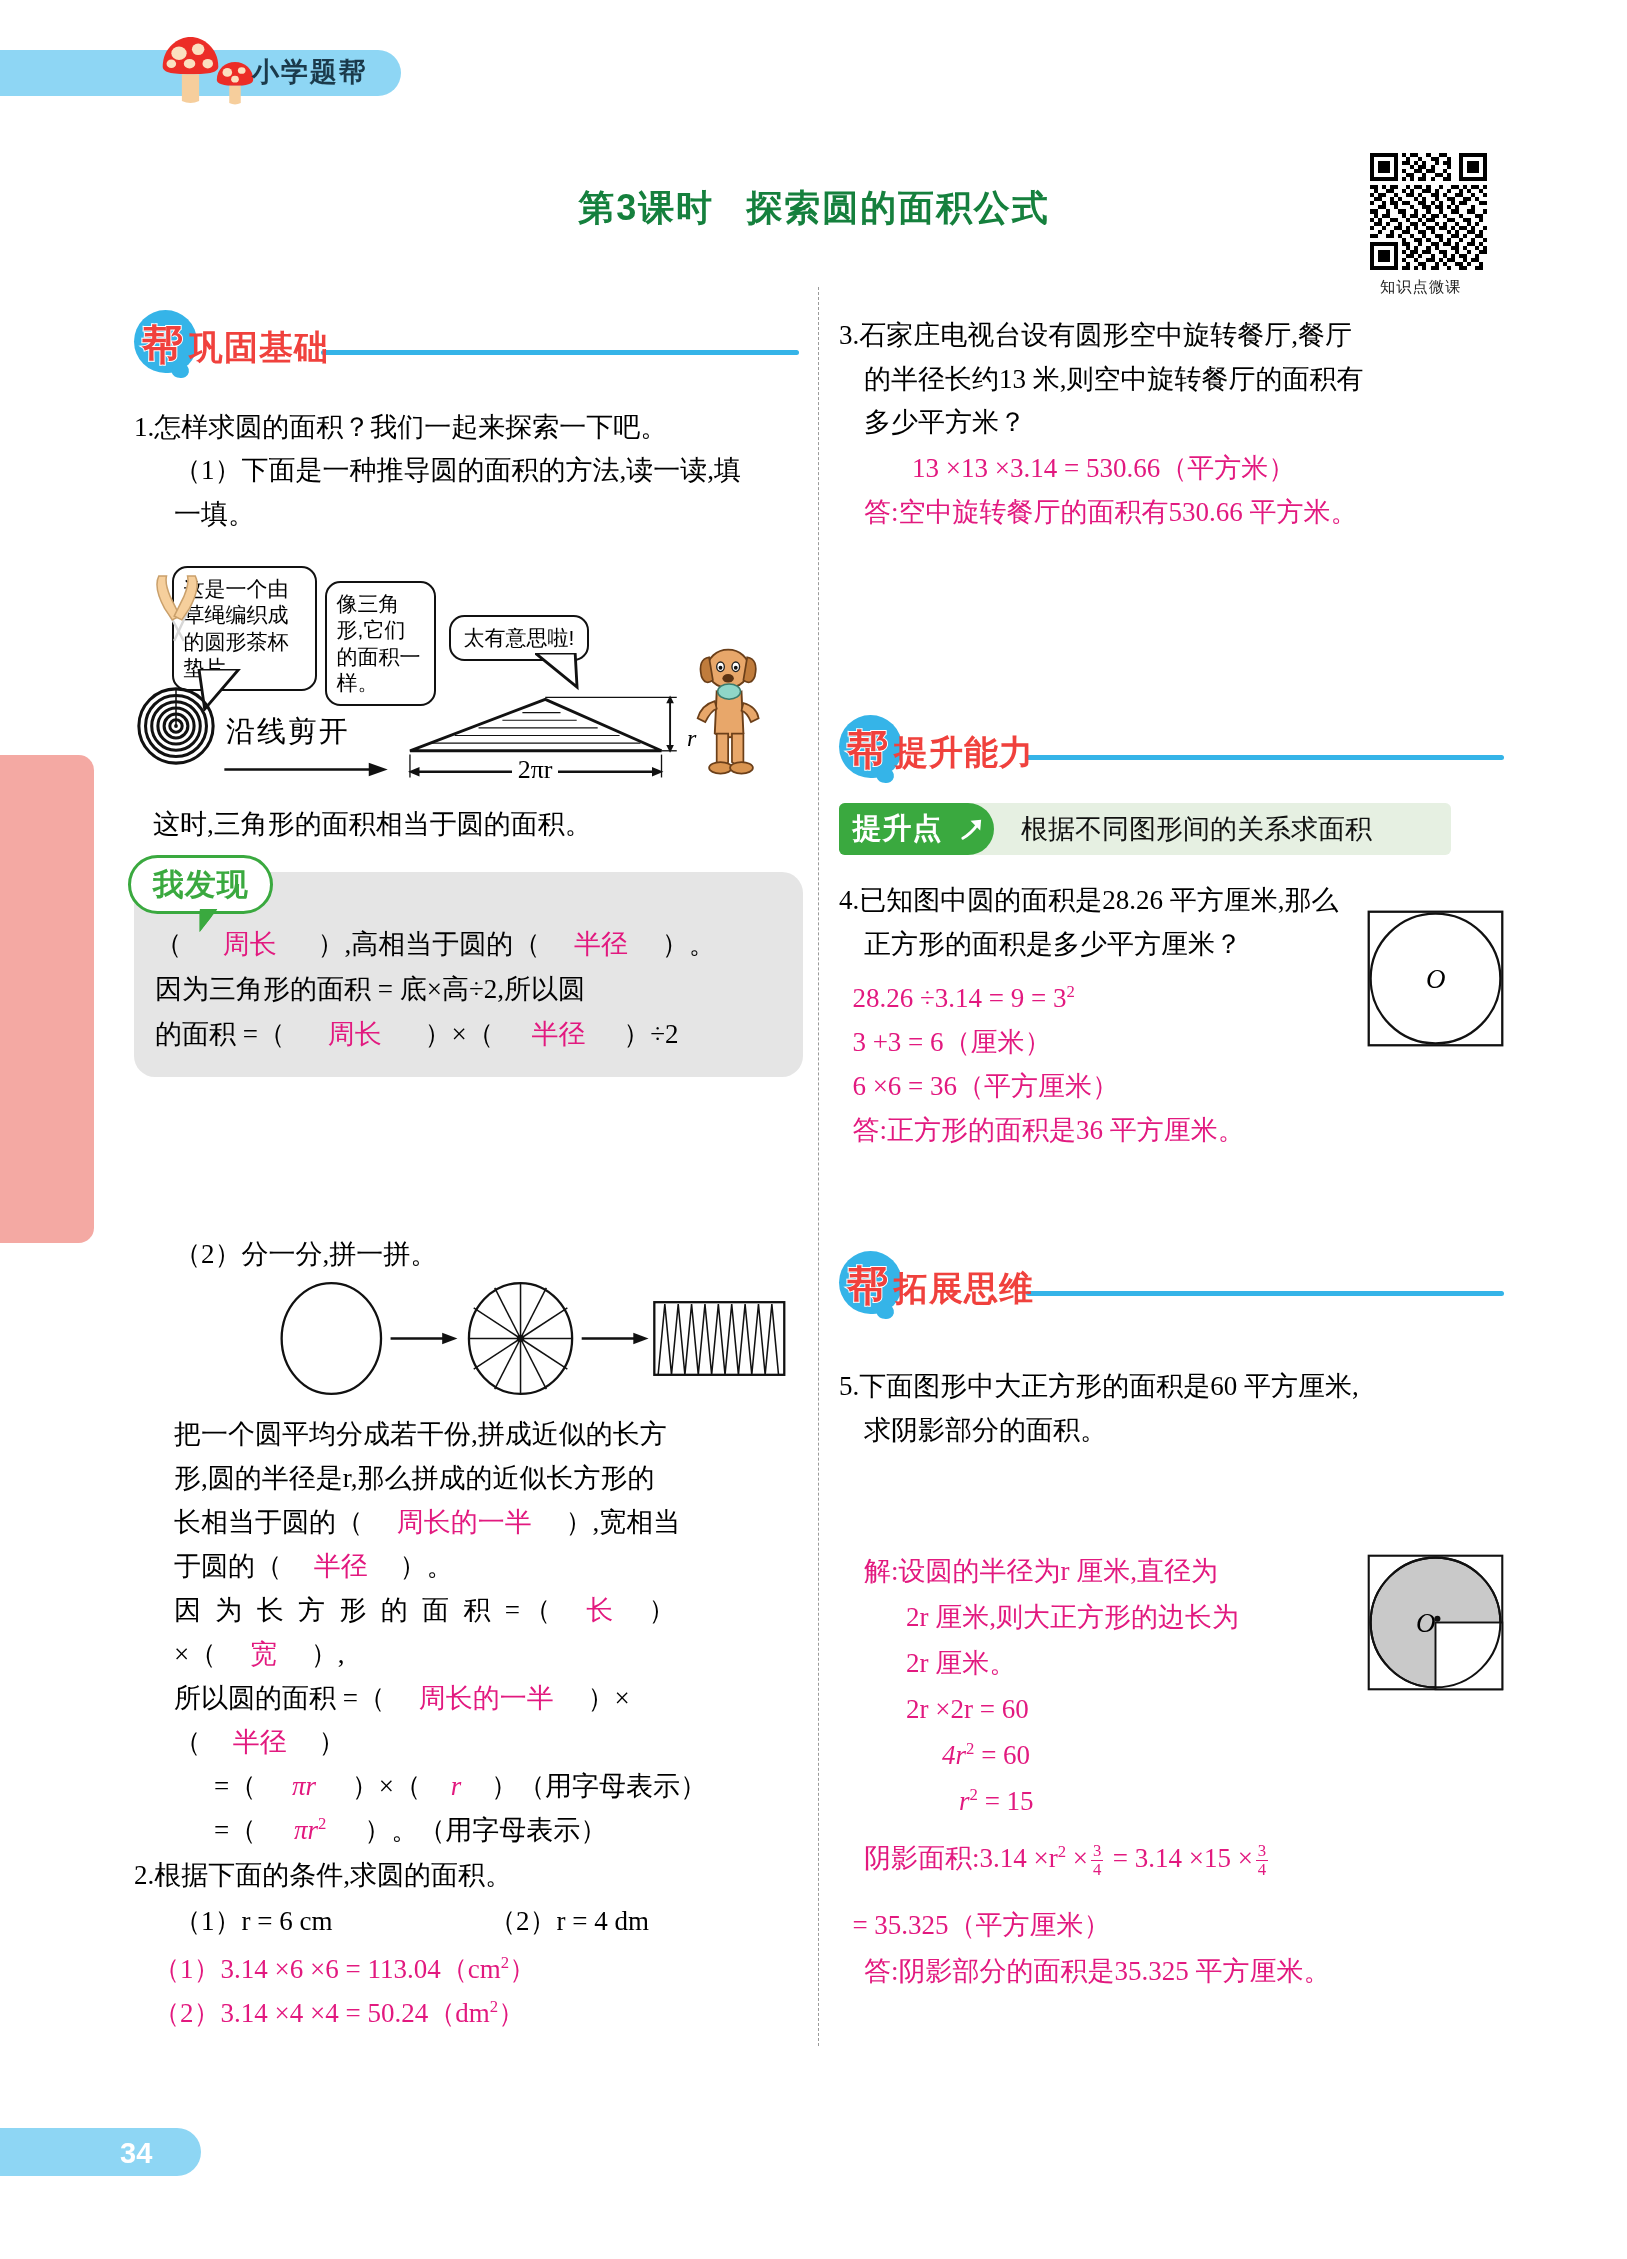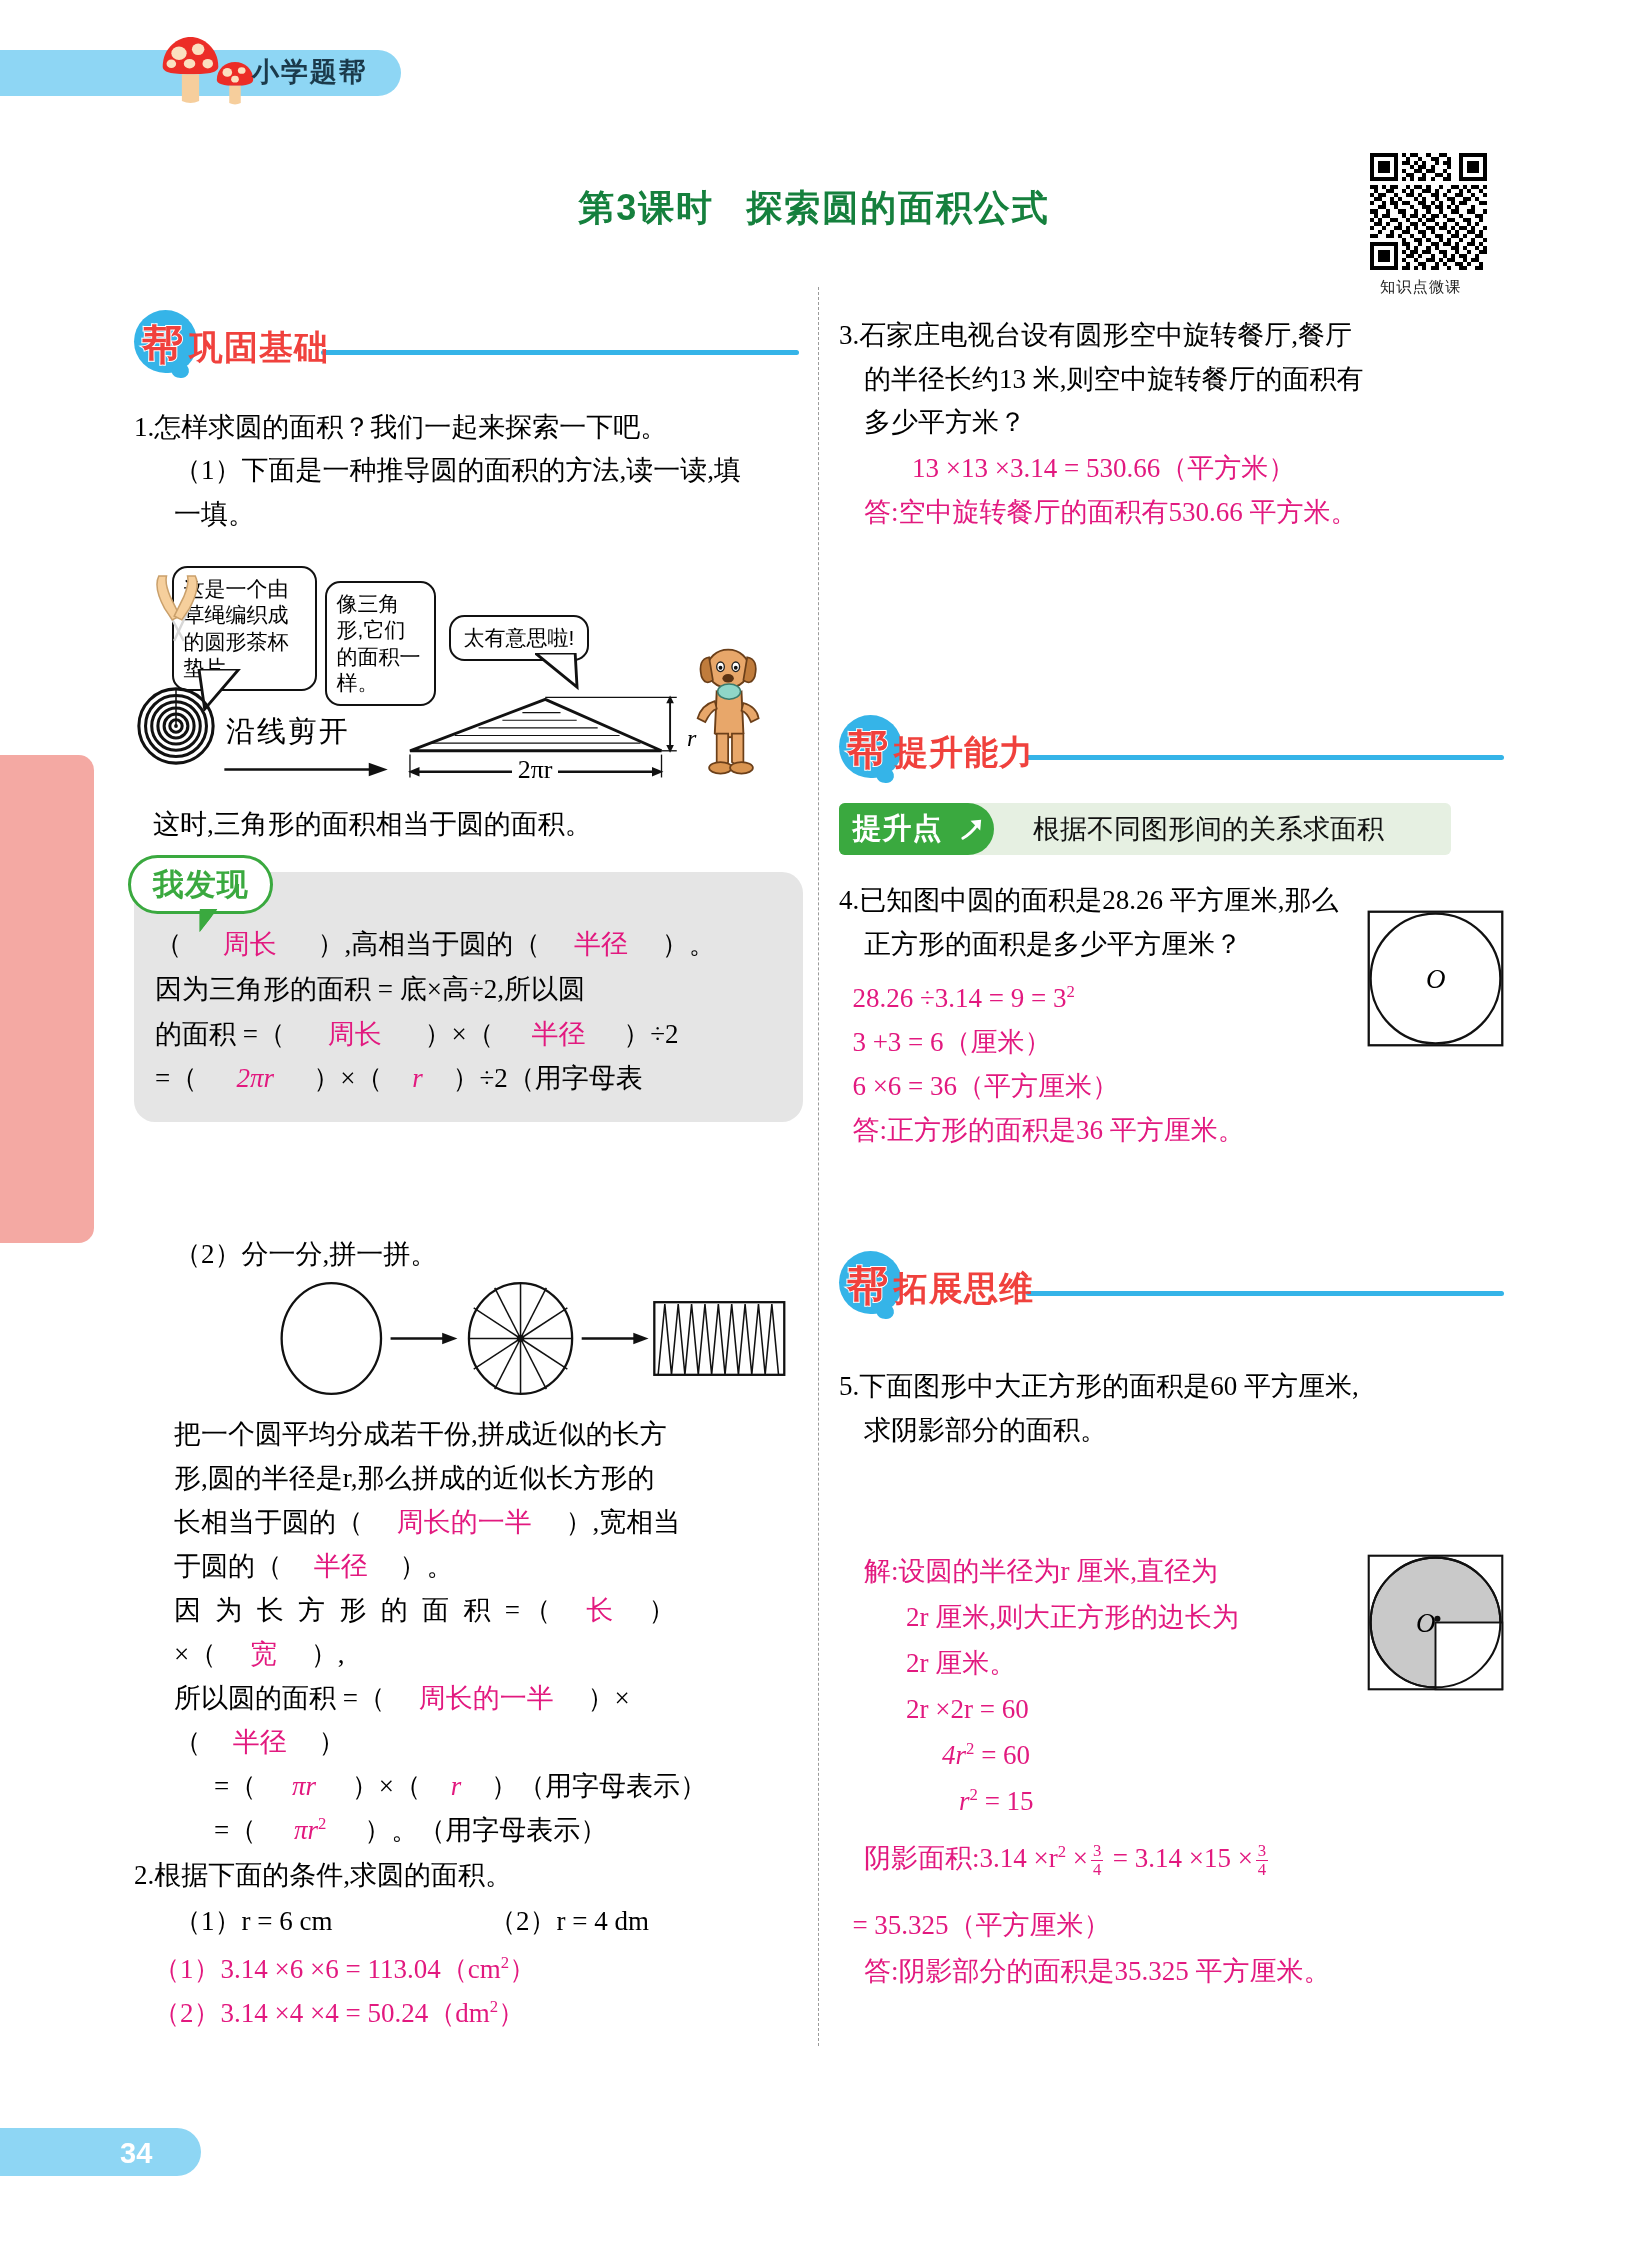--- a/index.html
+++ b/index.html
@@ -242,21 +242,21 @@
     letter-spacing: 1px;
     font-family: "Liberation Sans", sans-serif;
   }
   .point-arrow {
     width: 44px; height: 52px;
     background: #3aa93f;
     border-radius: 0 27px 27px 0;
     display: flex; align-items: center; justify-content: center;
   }
   .point-text {
-    padding-left: 39px;
+    padding-left: 27px;
     font-size: 27px;
     color: #111;
     font-family: "Liberation Sans", sans-serif;
   }
 
   
   .fig { position: absolute; }
   .frac {
     display: inline-block;
     vertical-align: middle;
@@ -657,27 +657,20 @@
         <span>）。</span>
       </div>
       <div>因为三角形的面积 = 底×高÷2,所以圆</div>
       <div>
         <span>的面积 =（</span>
         <span class="ansk" style="padding:0 36px;">周长</span>
         <span>）×（</span>
         <span class="ansk" style="padding:0 31px;">半径</span>
         <span>）÷2</span>
       </div>
-      <div>
-        <span>=（</span>
-        <span class="ansk it" style="padding:0 32.5px;">2πr</span>
-        <span>）×（</span>
-        <span class="ansk it" style="padding:0 23px;">r</span>
-        <span>）÷2（用字母表</span>
-      </div>
     </div>
 
     <div class="q indent1" style="position:absolute; top:1233px; width:631px;">（2）分一分,拼一拼。</div>
 
     <svg class="fig" style="left:140px; top:1281px; width:516px; height:115px;" viewBox="0 0 540 120">
       <ellipse cx="60" cy="60" rx="52" ry="58" fill="#fff" stroke="#111" stroke-width="2.4"></ellipse>
       <line x1="122" y1="60" x2="182" y2="60" stroke="#111" stroke-width="2.4"></line>
       <path d="M176 54 L192 60 L176 66 Z" fill="#111"></path>
       <g>
         <ellipse cx="258" cy="60" rx="54" ry="58" fill="#fff" stroke="#111" stroke-width="2.4"></ellipse>

